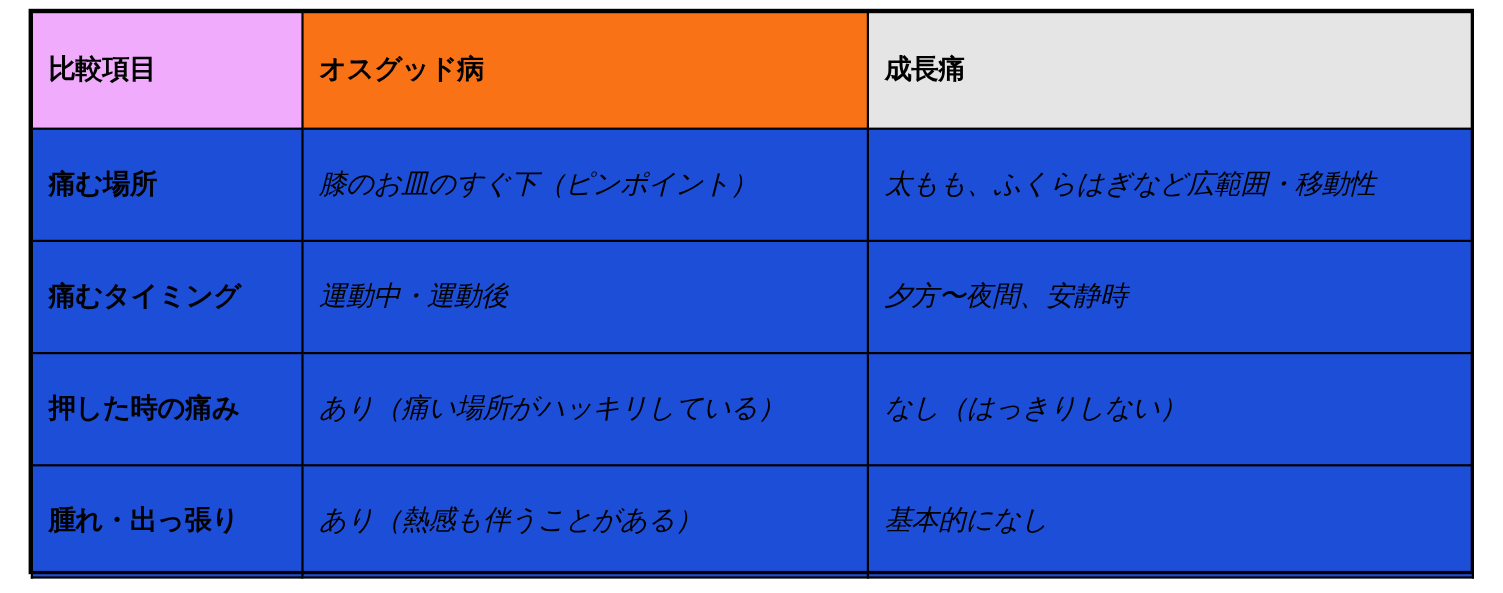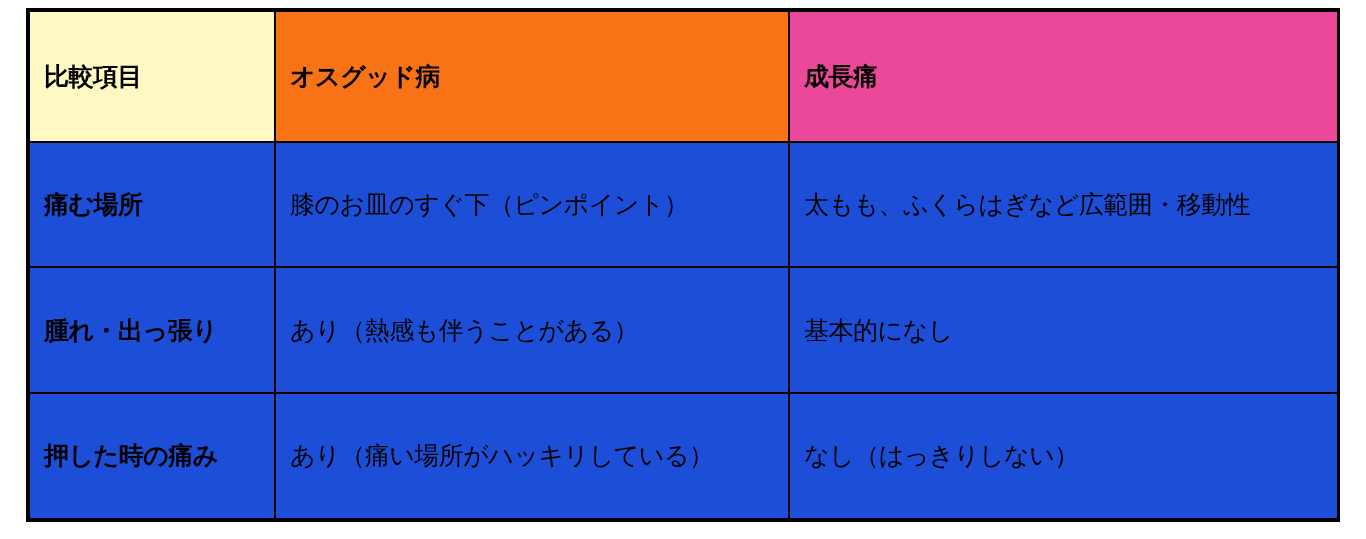--- a/index.html
+++ b/index.html
@@ -43,34 +43,35 @@
   
   col.c0 { width: 246px; }
   col.c1 { width: 514px; }
   col.c2 { width: 550px; }
 
   
   tr.head td {
     height: 104px;
     font-weight: bold;
   }
-  td.h0 { background: #fef9c3; }
+  td.h0 { background: #f0abfc; }
   td.h1 { background: #f97316; }
-  td.h2 { background: #ec4899; }
+  td.h2 { background: #e5e5e5; }
 
   
   tr.body td {
     height: 100px;
     background: #1d4ed8;
   }
   td.label {
     font-weight: bold;
   }
   td.val {
     font-weight: normal;
+    font-style: italic;
   }
 
   
   .frame {
     position: absolute;
     left: 26px;
     top: 8px;
     width: 1314px;
     height: 514px;
     border: 3px solid #000000;
@@ -94,29 +95,34 @@
         <td class="h1">オスグッド病</td>
         <td class="h2">成長痛</td>
       </tr>
 
       <tr class="body">
         <td class="label">痛む場所</td>
         <td class="val">膝のお皿のすぐ下（ピンポイント）</td>
         <td class="val">太もも、ふくらはぎなど広範囲・移動性</td>
       </tr>
 
-
       <tr class="body">
-        <td class="label">腫れ・出っ張り</td>
-        <td class="val">あり（熱感も伴うことがある）</td>
-        <td class="val">基本的になし</td>
+        <td class="label">痛むタイミング</td>
+        <td class="val">運動中・運動後</td>
+        <td class="val">夕方〜夜間、安静時</td>
       </tr>
 
       <tr class="body">
         <td class="label">押した時の痛み</td>
         <td class="val">あり（痛い場所がハッキリしている）</td>
         <td class="val">なし（はっきりしない）</td>
+      </tr>
+
+      <tr class="body">
+        <td class="label">腫れ・出っ張り</td>
+        <td class="val">あり（熱感も伴うことがある）</td>
+        <td class="val">基本的になし</td>
       </tr>
     </tbody>
   </table>
 </div>
 
 <div class="frame"></div>
 
 </body></html>

